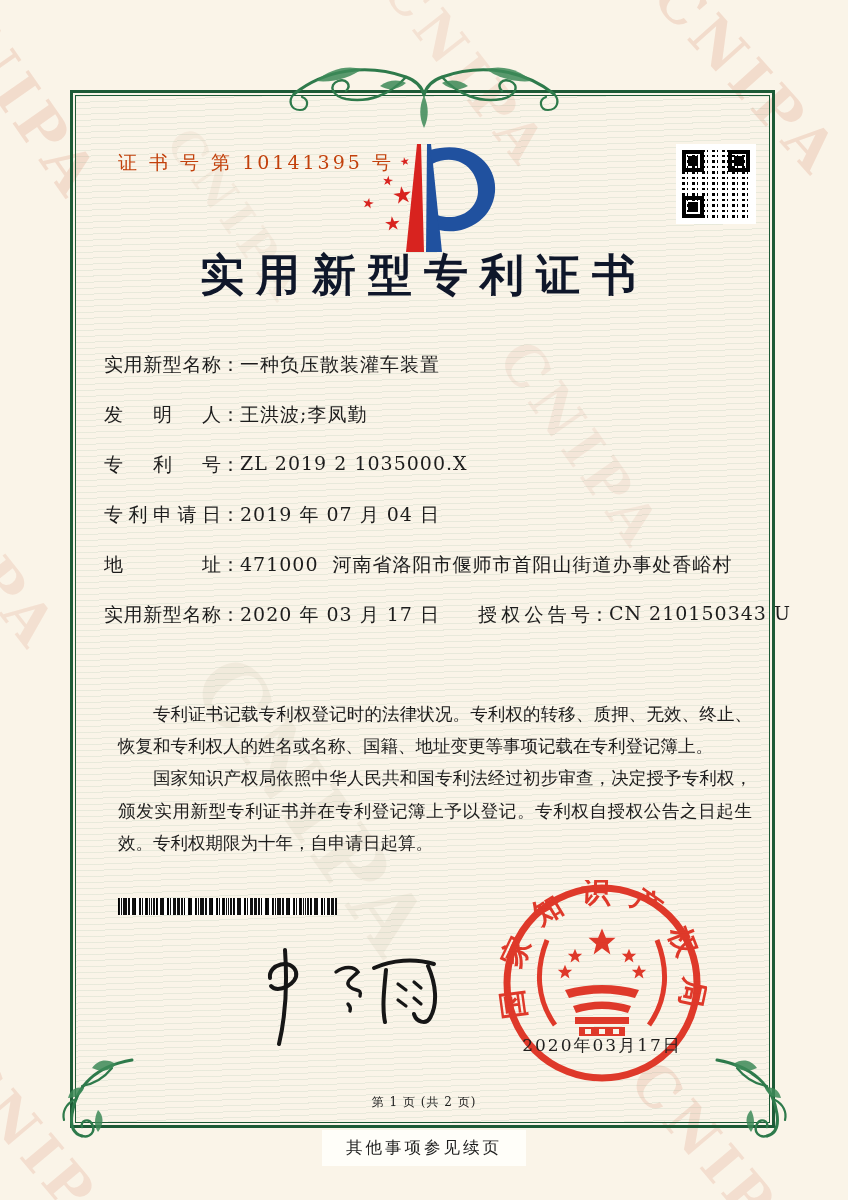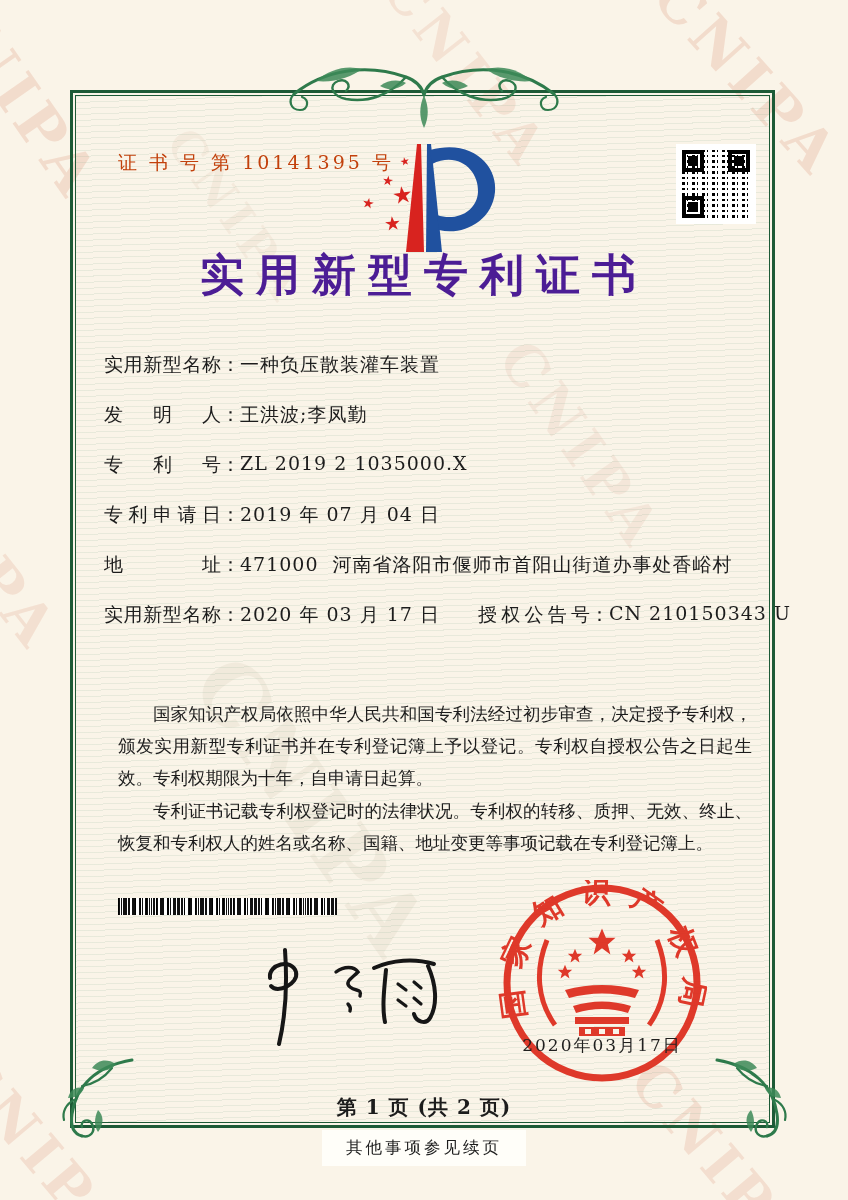--- a/index.html
+++ b/index.html
@@ -58,21 +58,21 @@
     position:absolute; inset:6px;
     background-image:
       repeating-linear-gradient(90deg,#000 0 3px,#fff 3px 5px,#000 5px 6px,#fff 6px 10px),
       repeating-linear-gradient(0deg,#000 0 3px,#fff 3px 6px,#000 6px 8px,#fff 8px 11px);
     background-blend-mode:screen;
   }
   .qf{position:absolute; width:10px; height:10px; border:4px solid #000; background:#000; background-clip:content-box; padding:2px;}
   .qf1{left:6px; top:6px;} .qf2{right:6px; top:6px;} .qf3{left:6px; bottom:6px;}
   .title{
     position:absolute; left:0; top:246px; width:100%; z-index:2;
-    text-align:center; font-size:44px; font-weight:700; letter-spacing:12px; color:#4c1d95;
+    text-align:center; font-size:44px; font-weight:700; letter-spacing:12px; color:#0f172a;
   }
   
   .fields{position:absolute; left:104px; top:352px; width:620px; z-index:2; font-size:19px;}
   .frow{height:31px; margin-bottom:19px; white-space:nowrap;}
   .flabel{display:inline-block; width:117px; text-align:justify; text-align-last:justify; vertical-align:top;}
   .flabel2{display:inline-block; width:112px; text-align:justify; text-align-last:justify; vertical-align:top; margin-left:38px;}
   .fcolon{display:inline-block; vertical-align:top;}
   .fvalue{display:inline-block; vertical-align:top; white-space:pre-wrap; letter-spacing:1px;}
   
   .bodytext{position:absolute; left:118px; top:698px; width:634px; z-index:2;
@@ -85,21 +85,21 @@
       repeating-linear-gradient(90deg,#111 0 2px,#fff 2px 3px,#111 3px 4px,#fff 4px 7px),
       repeating-linear-gradient(90deg,#111 0 1px,#fff 1px 5px,#111 5px 7px,#fff 7px 11px);
     background-blend-mode:multiply;
   }
   .sigblock{position:absolute; left:124px; top:964px; z-index:2;
     font-family:"DejaVu Sans","Liberation Sans",sans-serif; font-size:18px; line-height:37px; letter-spacing:2px;}
   .signature{position:absolute; left:246px; top:942px; z-index:2;}
   
   .seal{position:absolute; left:497px; top:880px; z-index:5; opacity:.93;}
   
-  .pageno{position:absolute; left:0; top:1094px; width:100%; text-align:center; z-index:2; font-size:20px; letter-spacing:1px;font-weight:bold;}
+  .pageno{position:absolute; left:0; top:1094px; width:100%; text-align:center; z-index:2; font-size:12px; letter-spacing:1px;}
   .note{
     position:absolute; left:50%; top:1130px; transform:translateX(-50%); z-index:4;
     background:#fffef9; padding:7px 24px; font-size:16.5px; letter-spacing:3px;
   }
 </style>
 </head>
 <body>
 
 <div class="page">
 
@@ -201,22 +201,22 @@
     </div>
     <div class="frow">
       <span class="flabel">地址</span><span class="fcolon">：</span><span class="fvalue">471000  河南省洛阳市偃师市首阳山街道办事处香峪村</span>
     </div>
     <div class="frow">
       <span class="flabel">实用新型名称</span><span class="fcolon">：</span><span class="fvalue">2020 年 03 月 17 日</span><span class="flabel2">授权公告号</span><span class="fcolon">：</span><span class="fvalue">CN 210150343 U</span>
     </div>
   </div>
 
   <div class="bodytext">
+    <p>专利证书记载专利权登记时的法律状况。专利权的转移、质押、无效、终止、恢复和专利权人的姓名或名称、国籍、地址变更等事项记载在专利登记簿上。</p>
     <p>国家知识产权局依照中华人民共和国专利法经过初步审查，决定授予专利权，颁发实用新型专利证书并在专利登记簿上予以登记。专利权自授权公告之日起生效。专利权期限为十年，自申请日起算。</p>
-    <p>专利证书记载专利权登记时的法律状况。专利权的转移、质押、无效、终止、恢复和专利权人的姓名或名称、国籍、地址变更等事项记载在专利登记簿上。</p>
   </div>
 
   <div class="barcode"></div>
 
 
   <svg class="signature" width="205" height="108" viewBox="0 0 205 108">
     <g fill="none" stroke="#161616" stroke-width="4" stroke-linecap="round">
       <path d="M24,36 C22,22 46,16 50,30 C53,42 31,52 25,44"></path>
       <path d="M39,8 C41,36 41,68 33,102"></path>
       <path d="M90,30 C98,24 108,24 112,30 C106,36 98,40 104,45 C110,50 116,46 114,54" stroke-width="3.4"></path>

